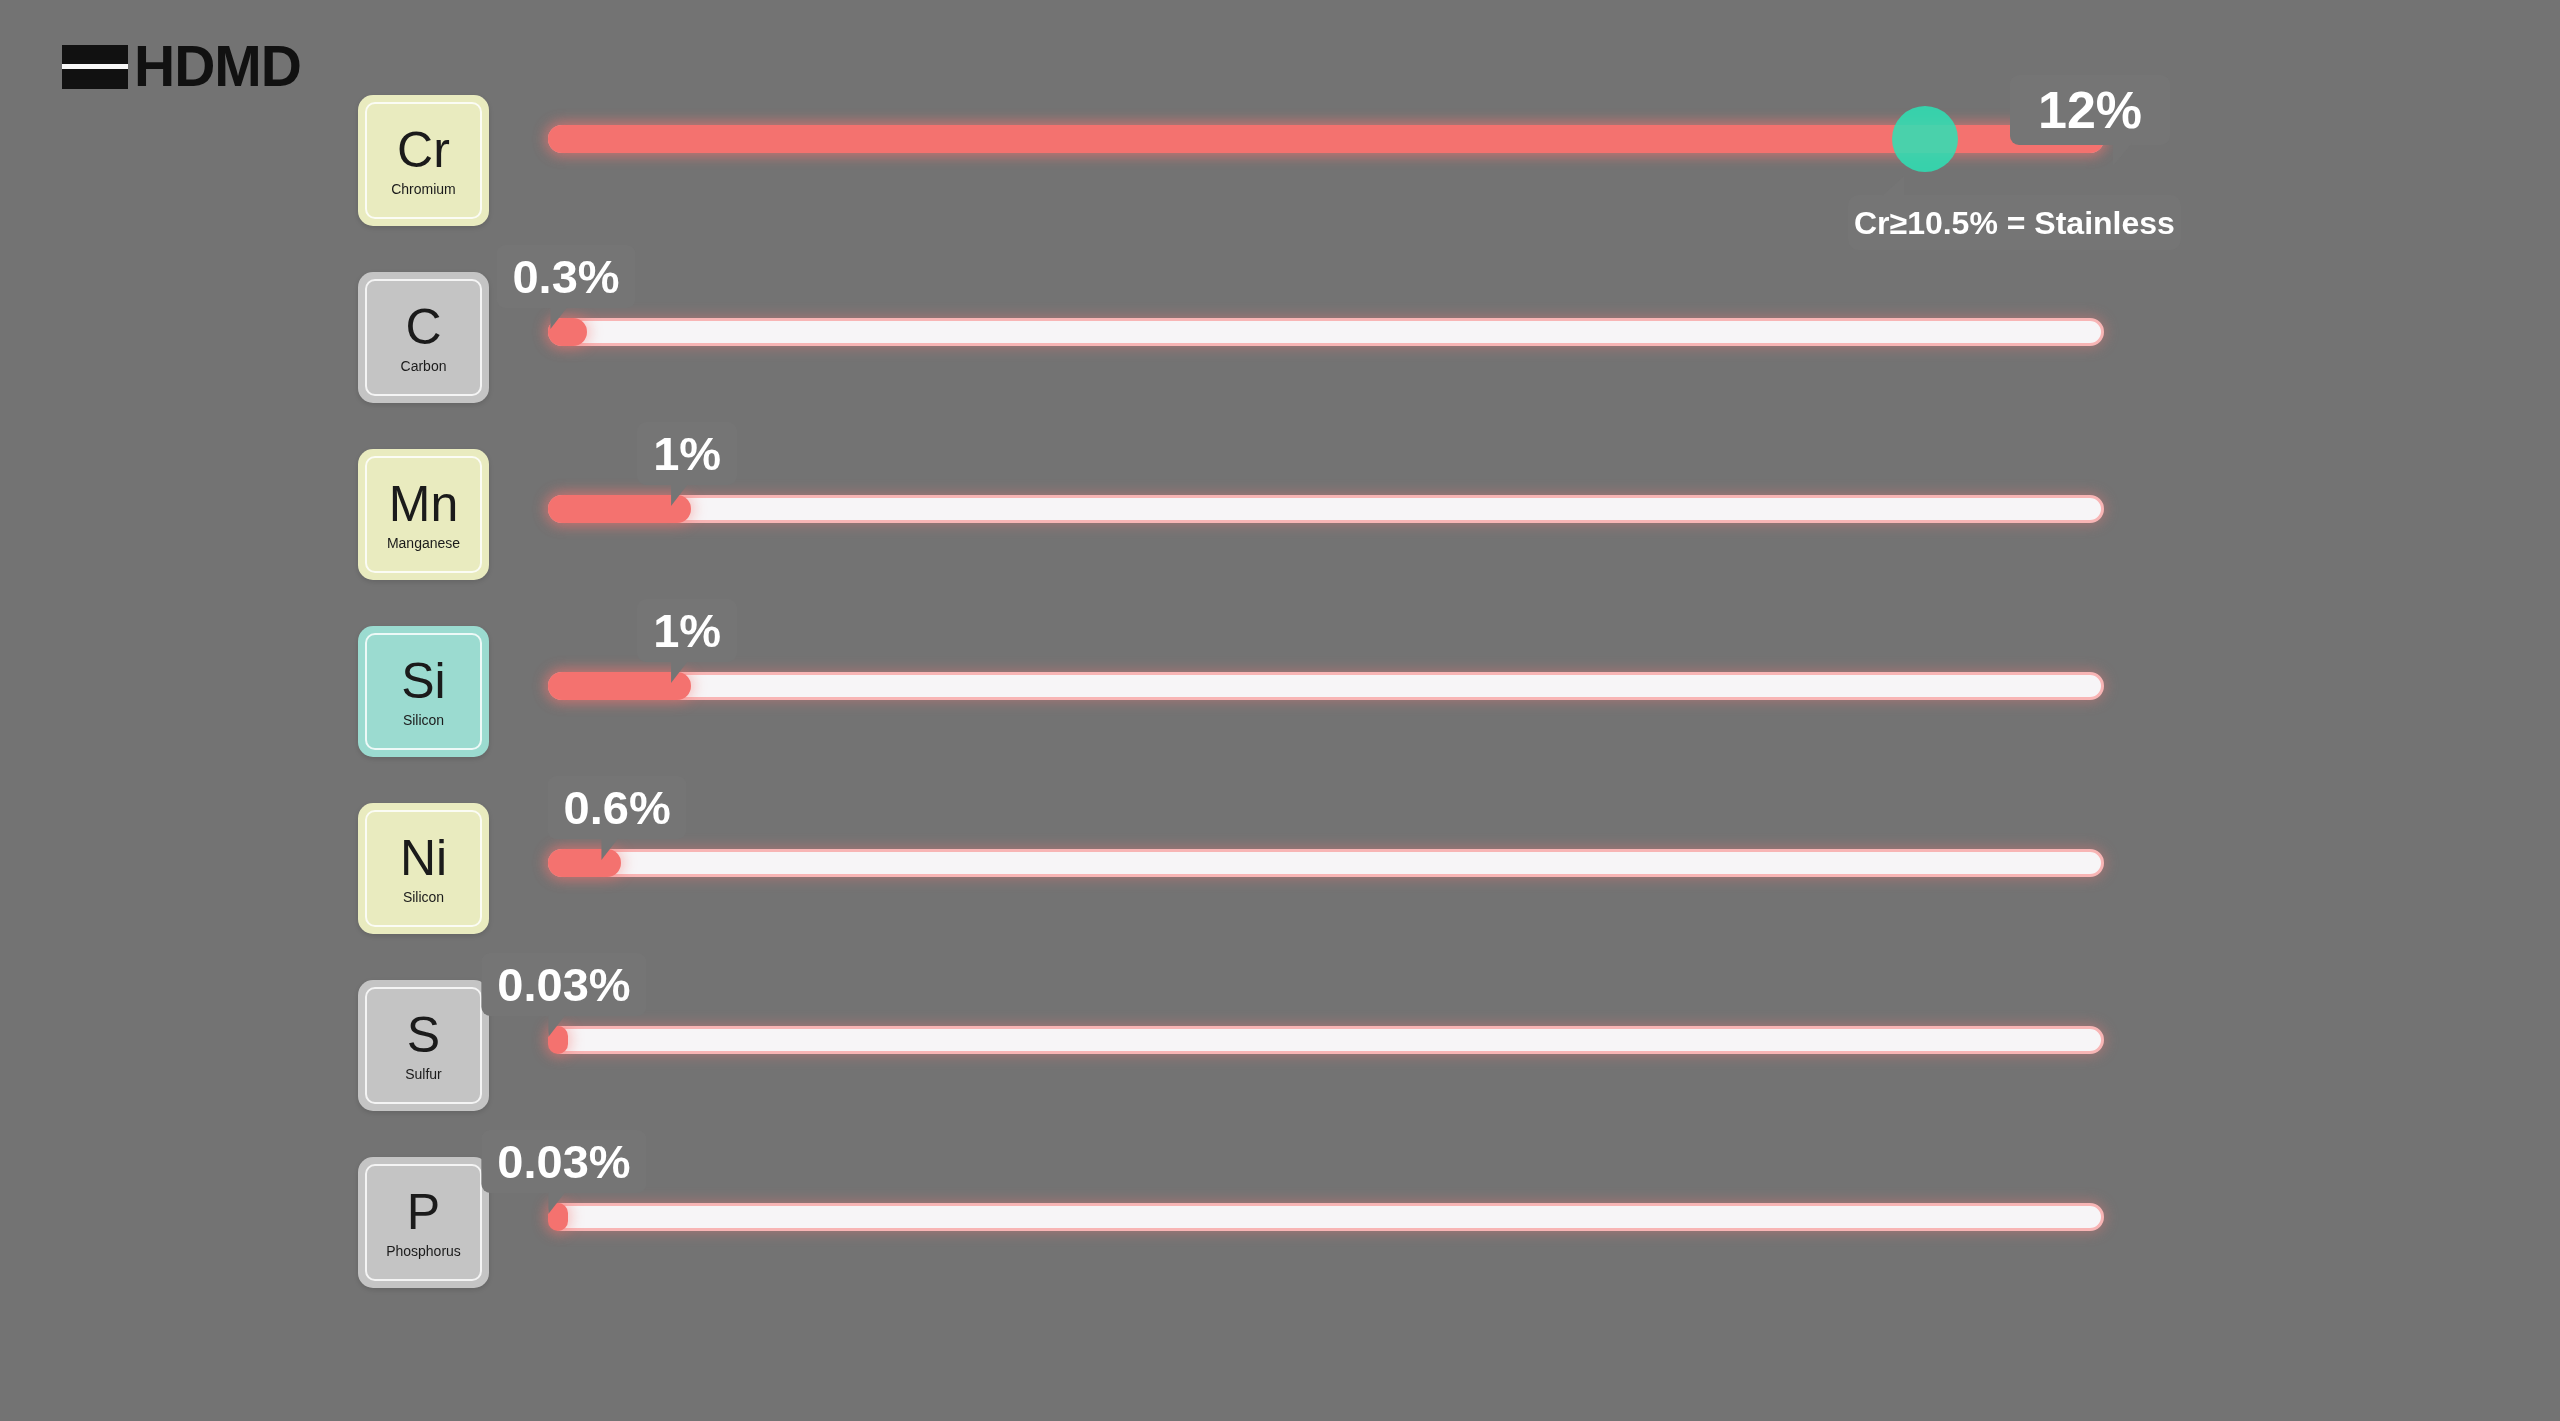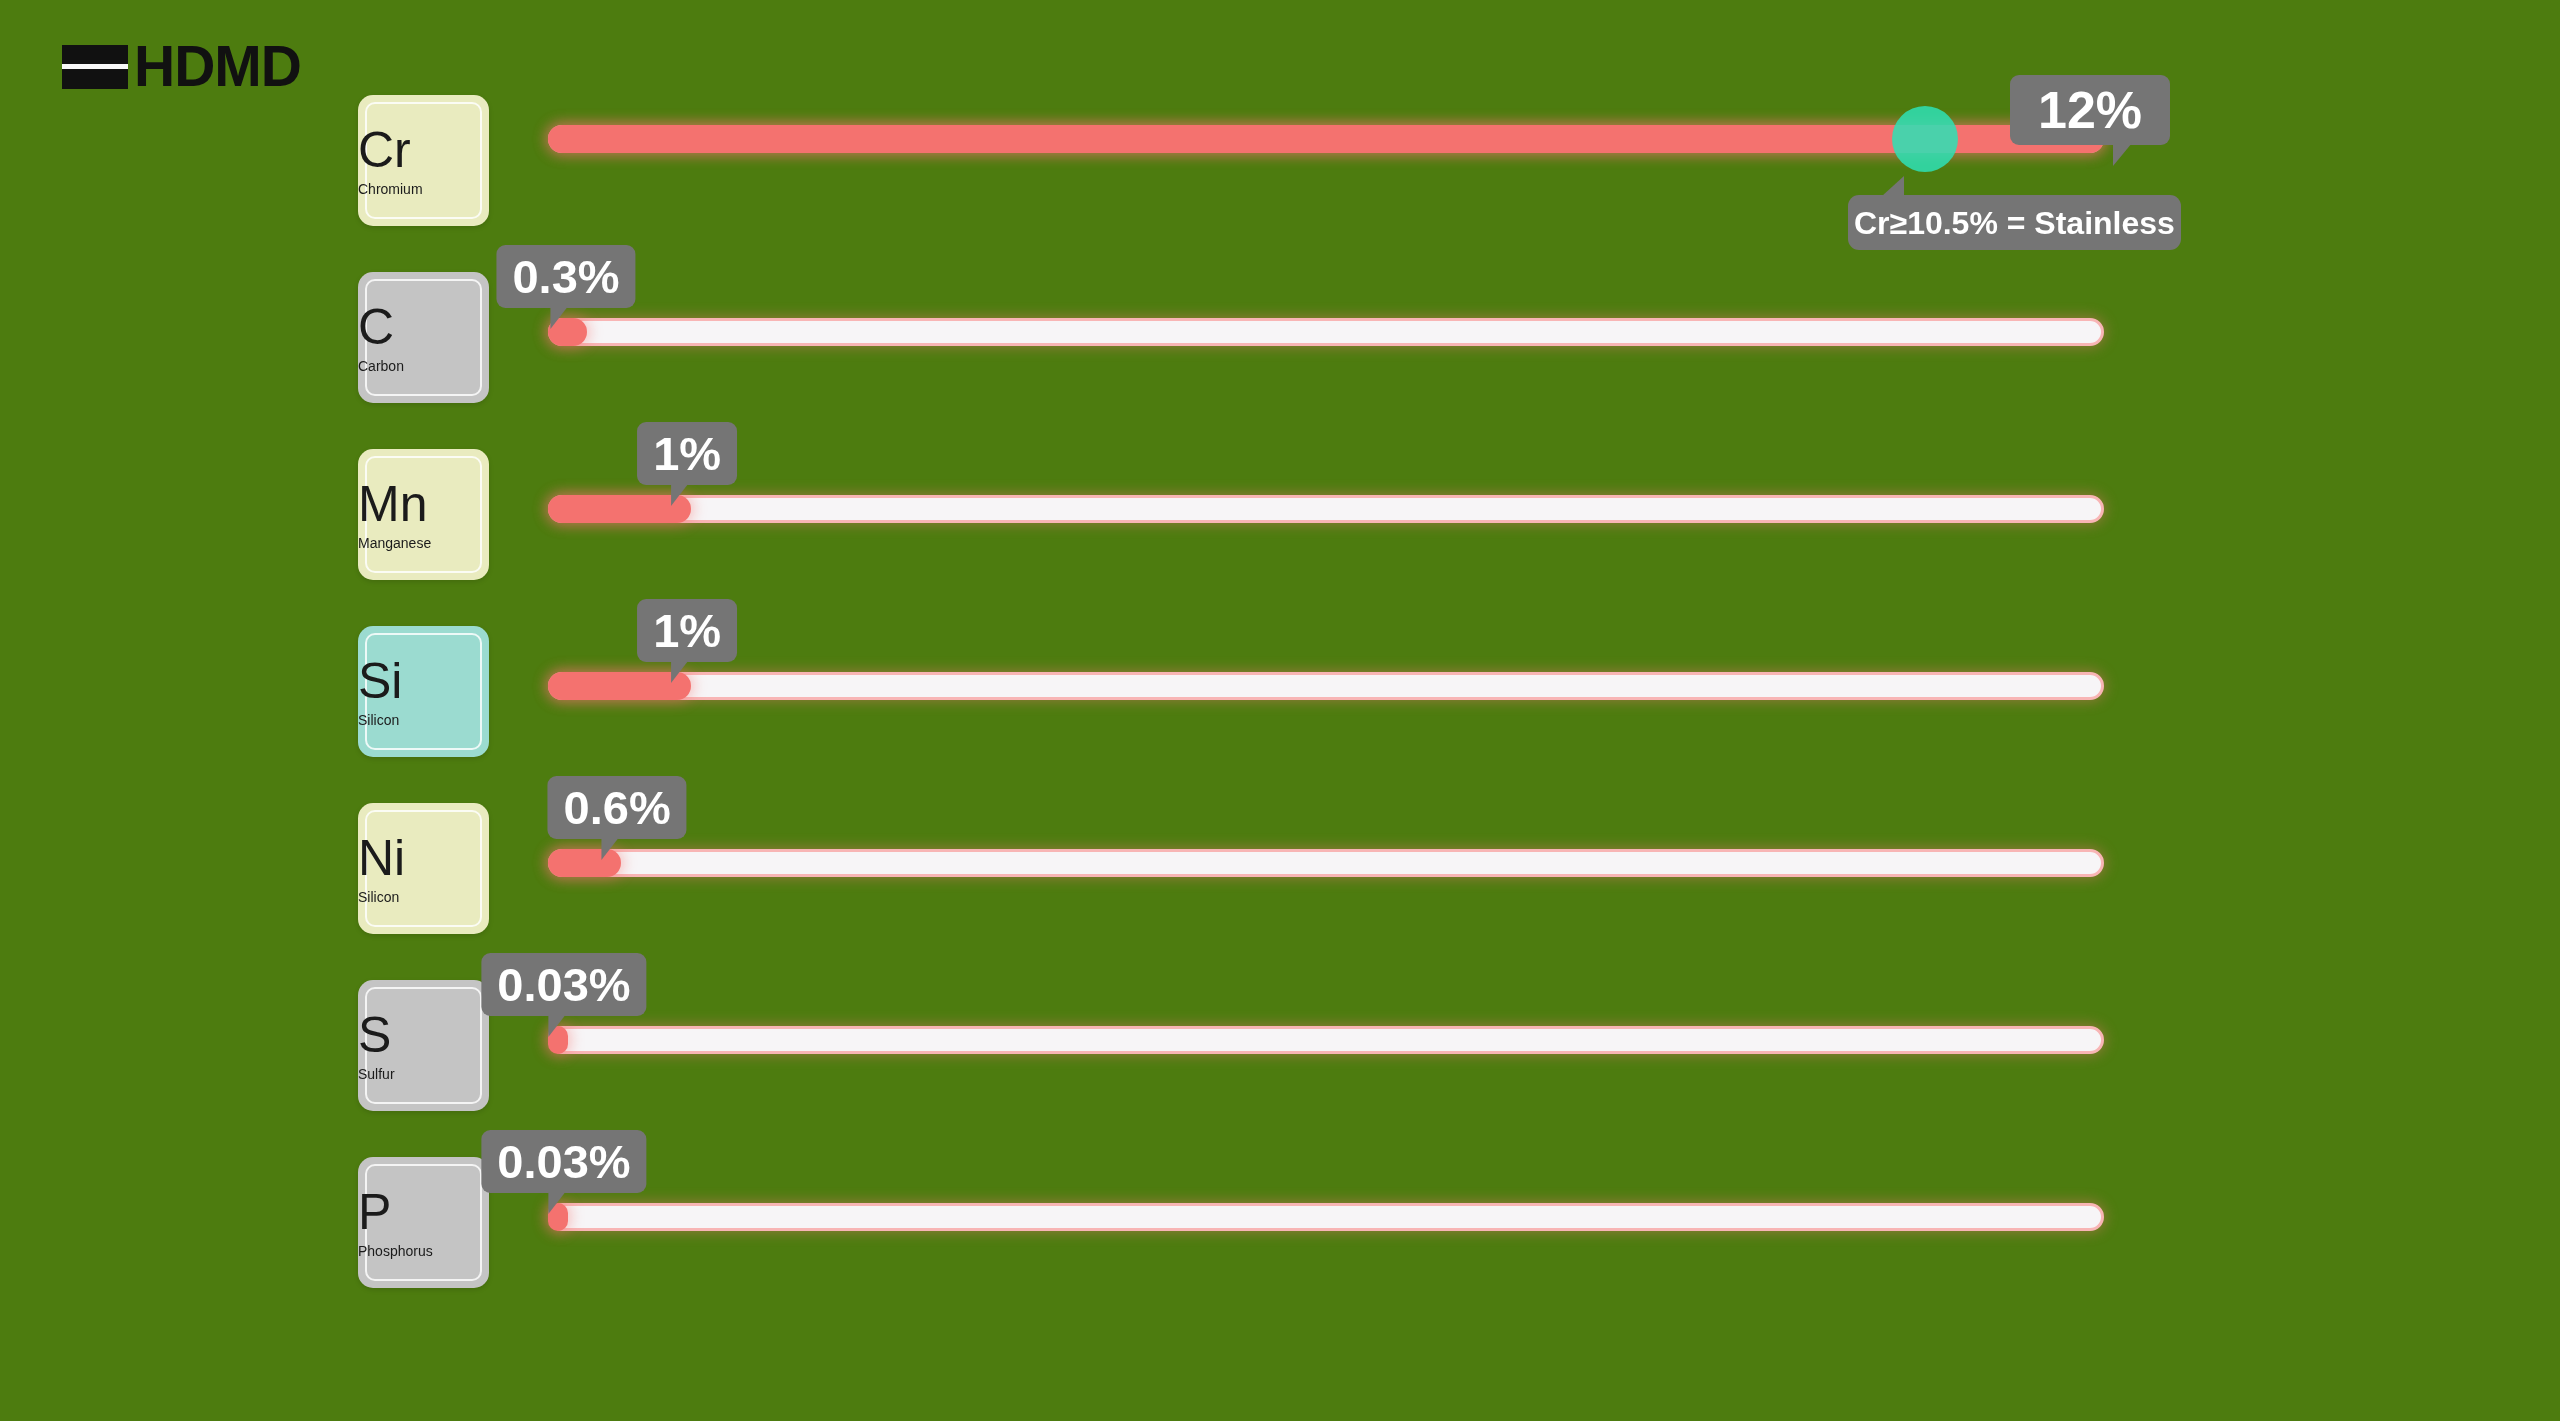--- a/index.html
+++ b/index.html
@@ -10,21 +10,21 @@
     height: 1421px;
     background: #f8f8f8;
     font-family: "Liberation Sans", "DejaVu Sans", sans-serif;
     overflow: hidden;
   }
 
   #app {
     position: relative;
     width: 2560px;
     height: 1421px;
-    background: #4d7c0f;
+    background: #737373;
   }
 
   
   .logo {
     position: absolute;
     left: 62px;
     top: 38px;
     display: flex;
     align-items: center;
     gap: 6px;
@@ -71,21 +71,21 @@
   .tile {
     position: absolute;
     left: 358px;
     top: 0;
     width: 131px;
     height: 131px;
     border-radius: 15px;
     box-shadow: 0 2px 5px rgba(0,0,0,0.13);
     display: flex;
     flex-direction: column;
-    align-items: flex-start;
+    align-items: center;
     justify-content: center;
   }
   .tile-inner {
     position: absolute;
     left: 7px;
     top: 7px;
     right: 7px;
     bottom: 7px;
     border: 2px solid rgba(255,255,255,0.82);
     border-radius: 10px;

